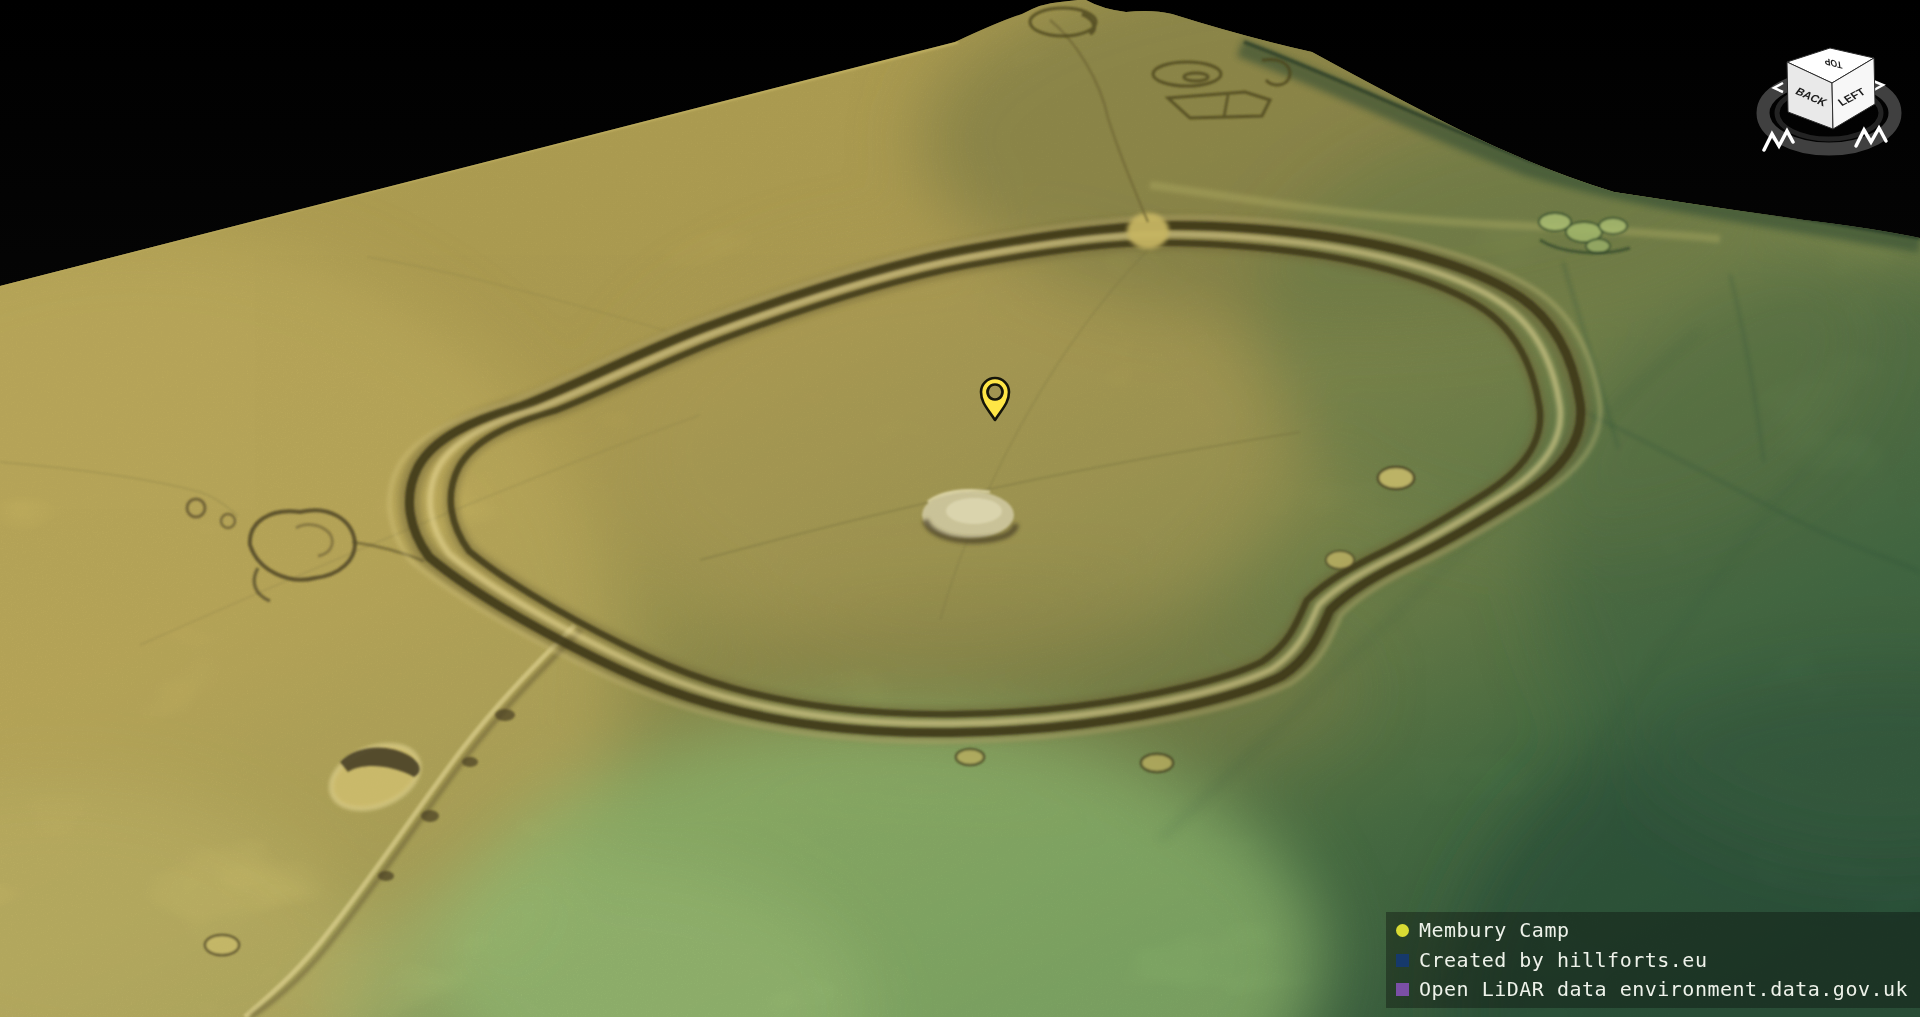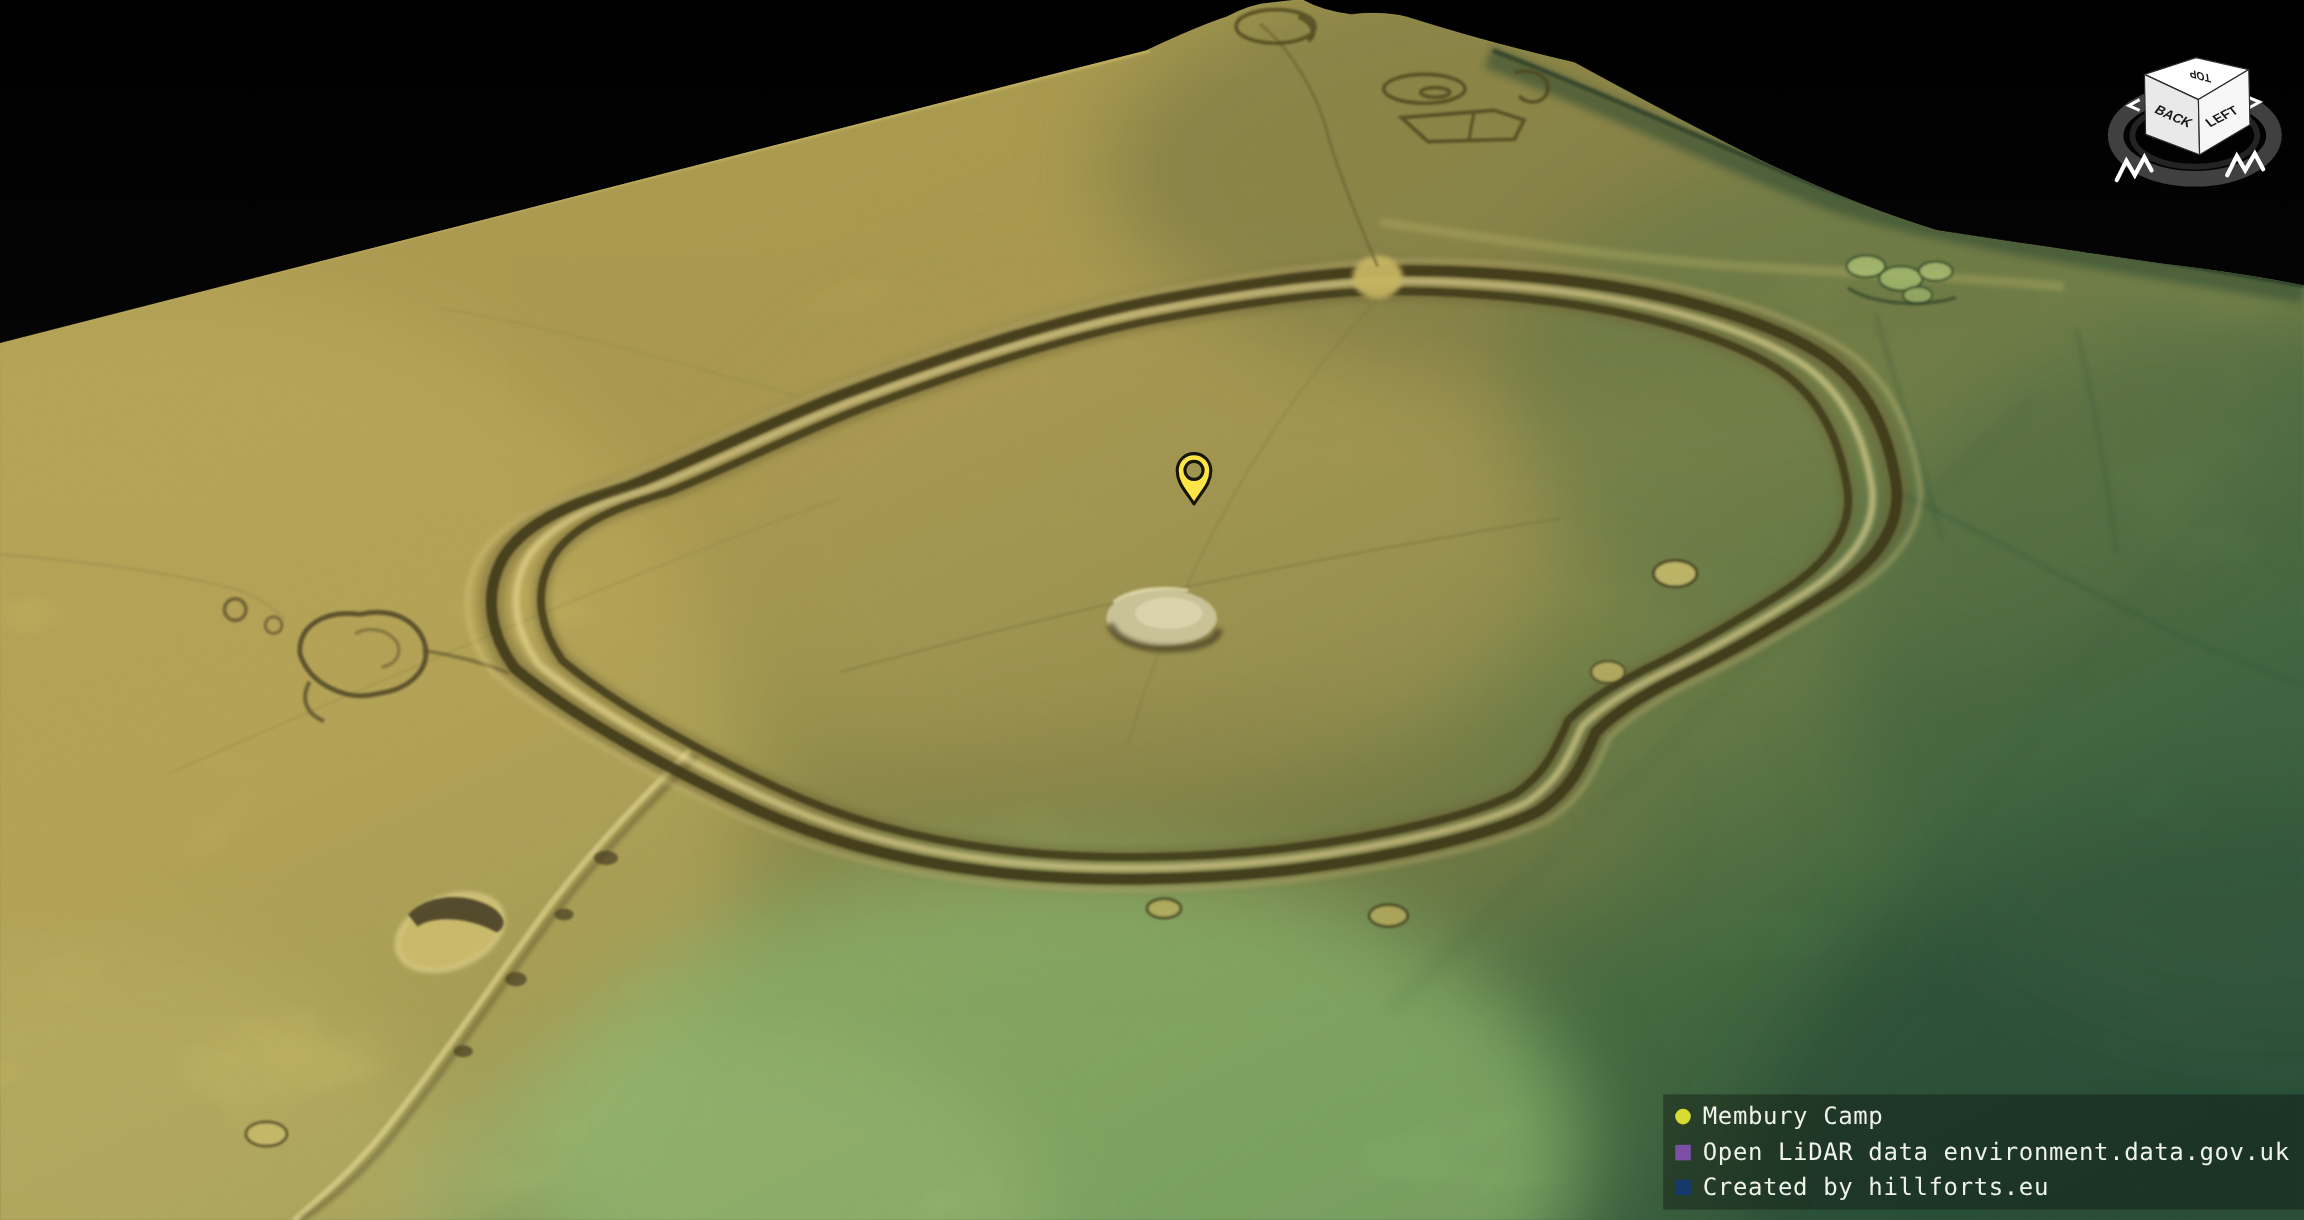--- a/index.html
+++ b/index.html
@@ -203,21 +203,21 @@
       </g>
     </svg>
   </div>
 
   <div class="legend">
     <div class="legend-row">
       <span class="swatch circle" style="background-color: rgb(217, 219, 51);"></span>
       <span>Membury Camp</span>
     </div>
     <div class="legend-row">
+      <span class="swatch" style="background-color: rgb(22, 57, 107);"></span>
+      <span>Created by hillforts.eu</span>
+    </div>
+    <div class="legend-row">
       <span class="swatch" style="background-color: rgb(123, 79, 166);"></span>
       <span>Open LiDAR data environment.data.gov.uk</span>
     </div>
-    <div class="legend-row">
-      <span class="swatch" style="background-color: rgb(22, 57, 107);"></span>
-      <span>Created by hillforts.eu</span>
-    </div>
   </div>
 </div>
 
 </body></html>

